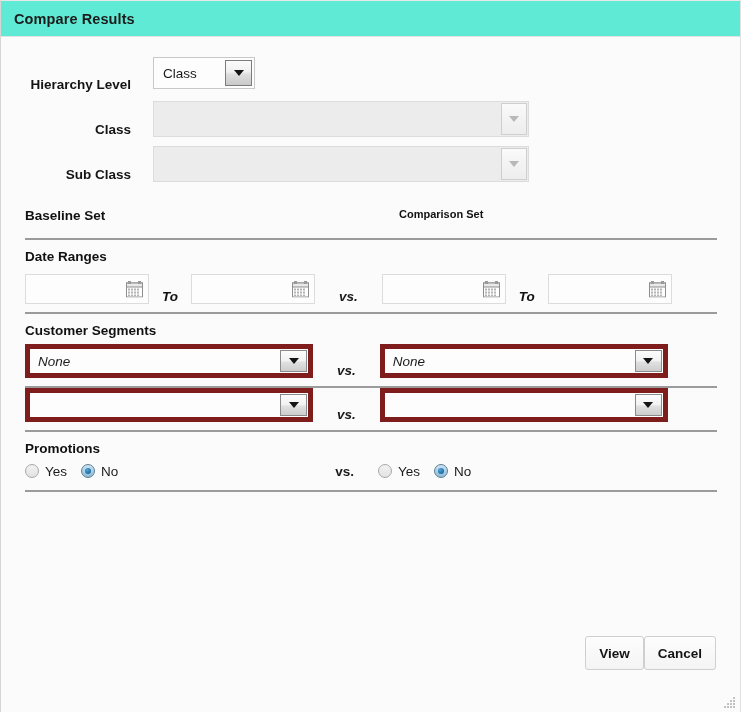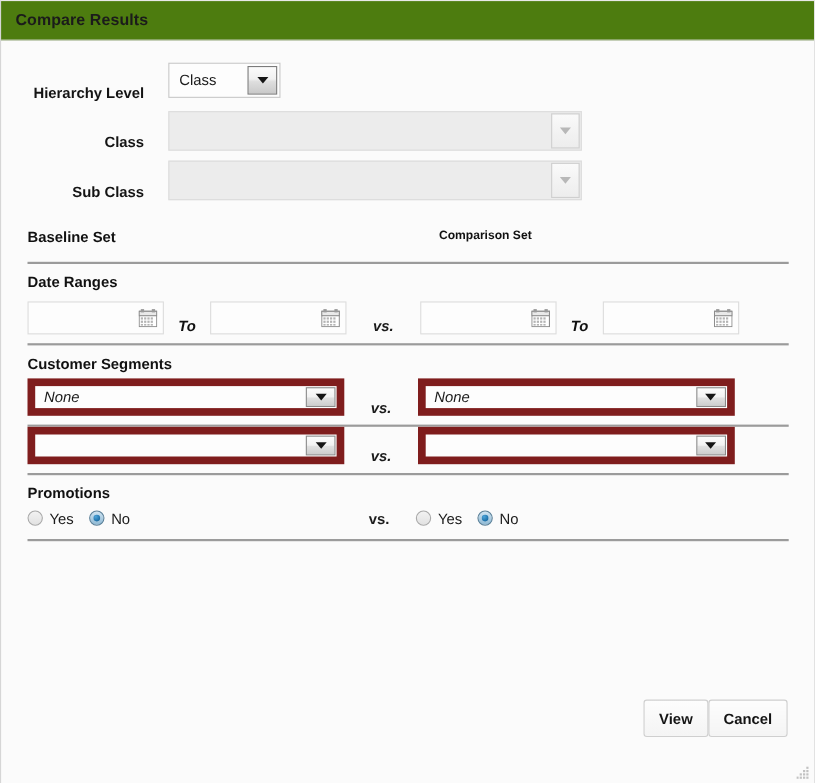--- a/index.html
+++ b/index.html
@@ -22,21 +22,21 @@
     box-sizing: border-box;
     background: #fbfbfb;
     border-left: 1px solid #d6d6d6;
     border-right: 1px solid #e2e2e2;
     border-top: 1px solid #e8e8e8;
   }
   
   .titlebar {
     height: 36px;
     box-sizing: border-box;
-    background: #4d7c0f;
+    background: #5eead4;
     border-bottom: 1px solid #e3e3e3;
     display: flex;
     align-items: center;
     padding-left: 13px;
   }
   .title-text {
     font-size: 14.5px;
     font-weight: bold;
     color: #1b1b1b;
     letter-spacing: 0.1px;
@@ -217,21 +217,21 @@
     color: #1b1b1b;
   }
 
   
   .wsel {
     position: relative;
     box-sizing: border-box;
     width: 288px;
     height: 34px;
     background: #fdfdfd;
-    border: 7px solid #7f1d1d;
+    border: 5px solid #7f1d1d;
   }
   .wsel .combo-btn {
     width: 27px;
   }
 
   
   .radio-row {
     display: flex;
     align-items: center;
     height: 26px;

